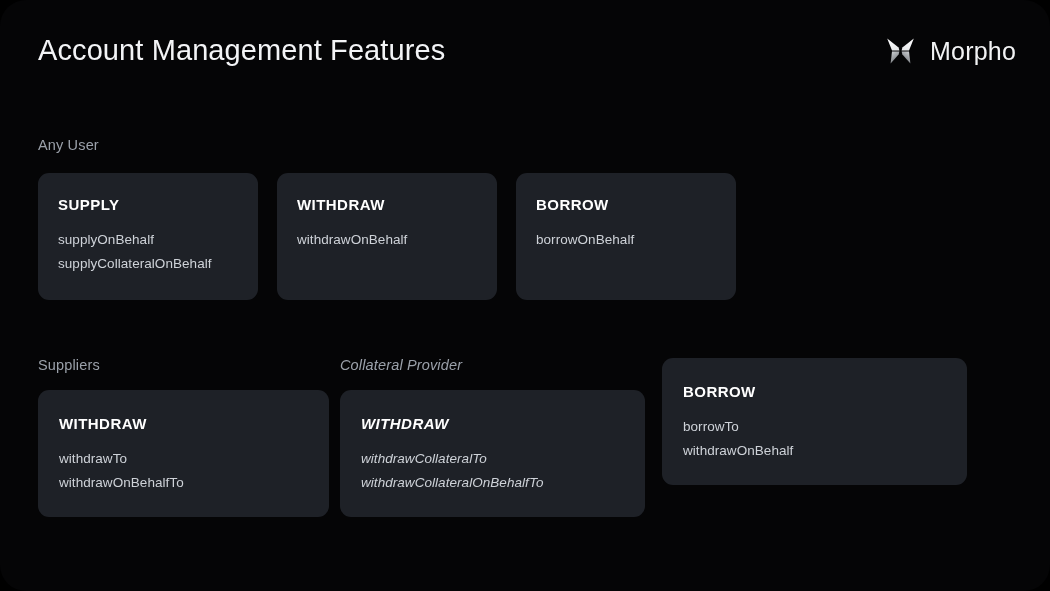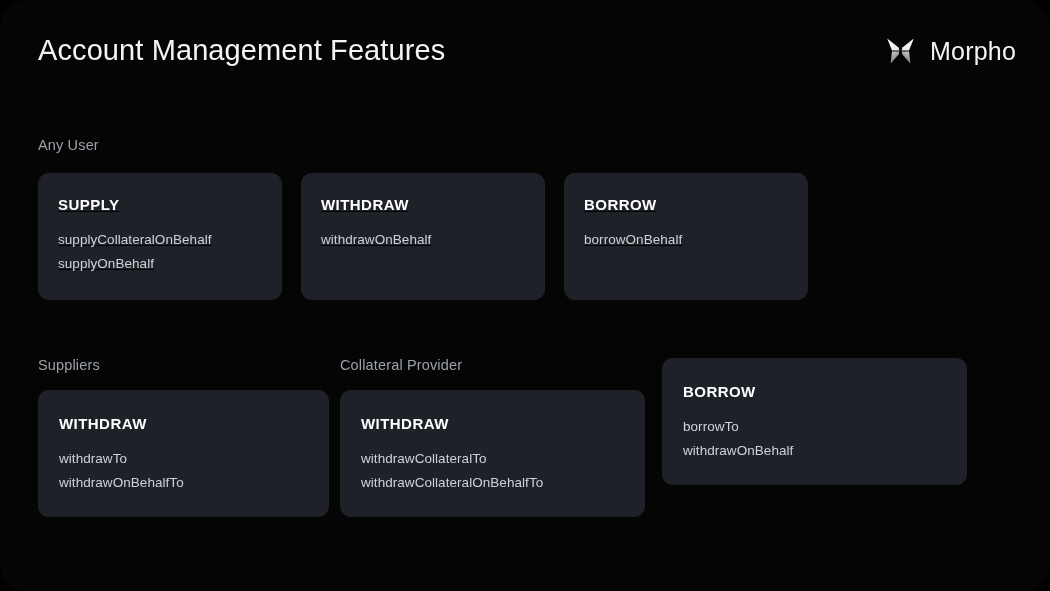--- a/index.html
+++ b/index.html
@@ -80,25 +80,24 @@
   .row2 .row { margin-top: 17px; }
 
   
   .card {
     background: #1e2127;
     border-radius: 11px;
     box-sizing: border-box;
     position: relative;
   }
   .row1 .card {
-    width: 244px;
+    width: 220px;
     height: 127px;
     padding: 24px 0 0 20px;
     margin-right: 19px;
-    text-decoration: underline;
   }
   .row1 .card:last-child { margin-right: 0; }
 
   .row2 .card {
     height: 127px;
     padding: 26px 0 0 21px;
   }
 
   .card-title {
     font-size: 15px;
@@ -114,21 +113,21 @@
     font-weight: 400;
     color: #ced2d8;
     letter-spacing: 0.05px;
     line-height: 24px;
     white-space: nowrap;
   }
 
   
   .r2-col { position: relative; }
   .r2-col.c1 { width: 291px; margin-right: 11px; }
-  .r2-col.c2 { width: 305px; margin-right: 17px; }
+  .r2-col.c2 { width: 305px; margin-right: 17px; font-style: italic; }
   .r2-col.c3 { width: 305px; }
   .r2-col .group-label { margin-bottom: 17px; }
   .r2-col .card { width: 100%; }
 </style>
 </head>
 <body>
 
 <div id="canvas">
 
   <div class="header">
@@ -161,22 +160,22 @@
       <div class="brand-name">Morpho</div>
     </div>
   </div>
 
   <div class="section row1">
     <div class="group-label">Any User</div>
     <div class="row">
 
       <div class="card">
         <div class="card-title">SUPPLY</div>
+        <div class="card-item">supplyOnBehalf</div>
         <div class="card-item">supplyCollateralOnBehalf</div>
-        <div class="card-item">supplyOnBehalf</div>
       </div>
 
 
       <div class="card">
         <div class="card-title">WITHDRAW</div>
         <div class="card-item">withdrawOnBehalf</div>
       </div>
 
       <div class="card">
         <div class="card-title">BORROW</div>

